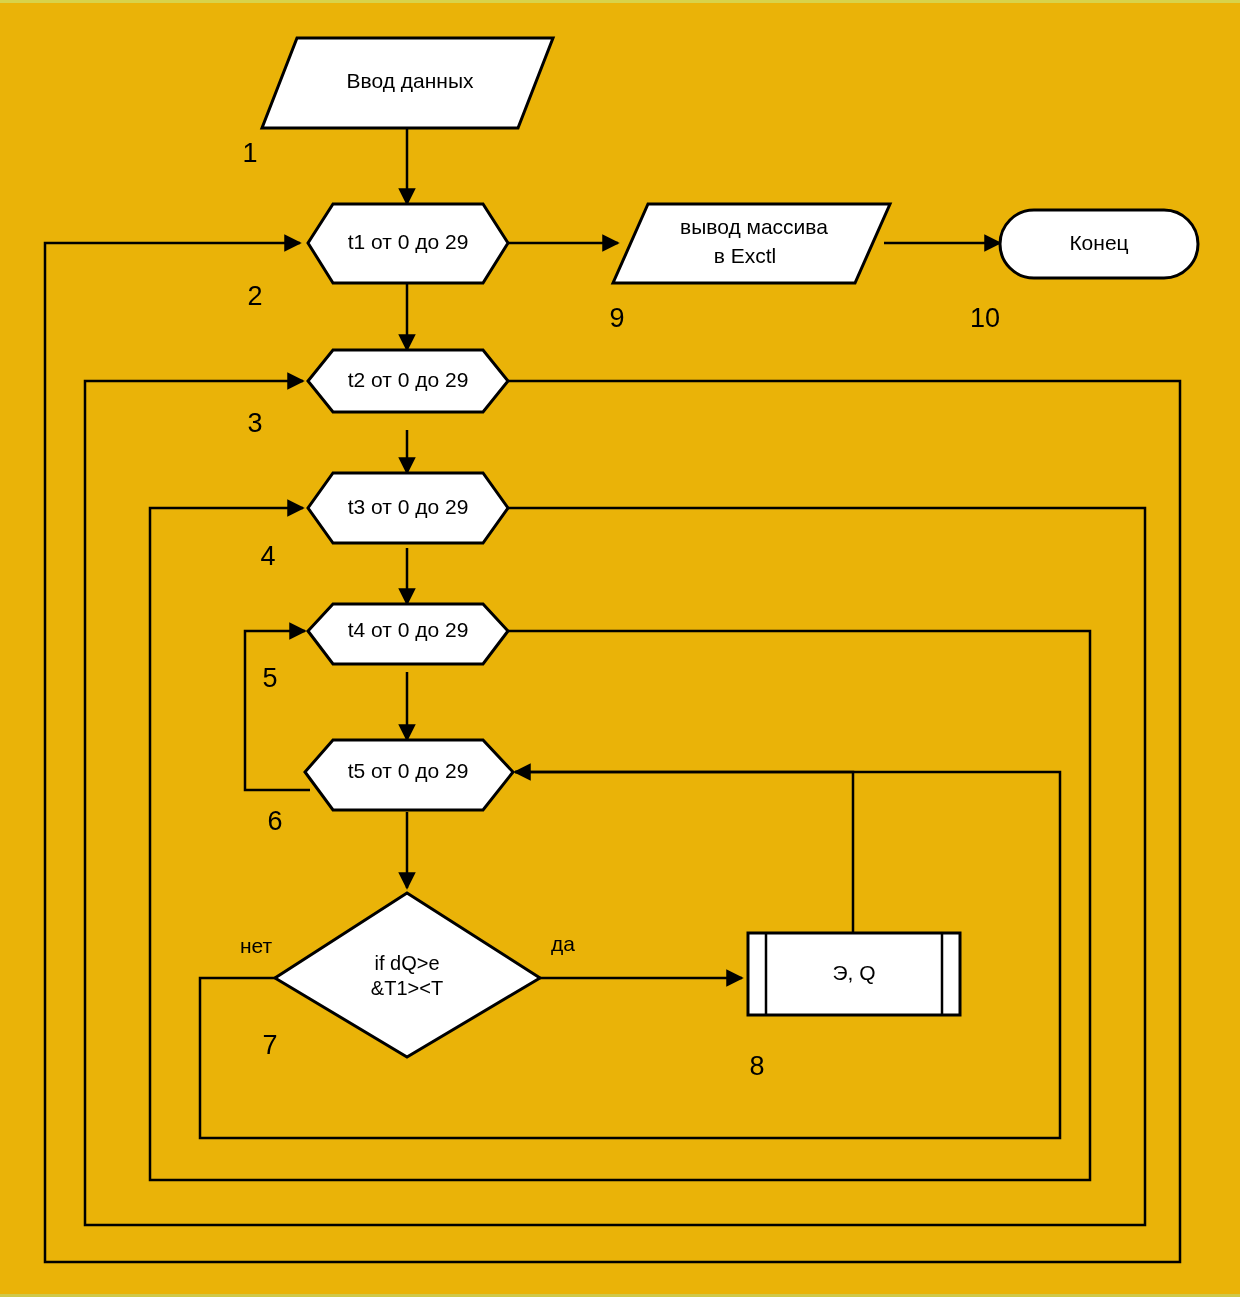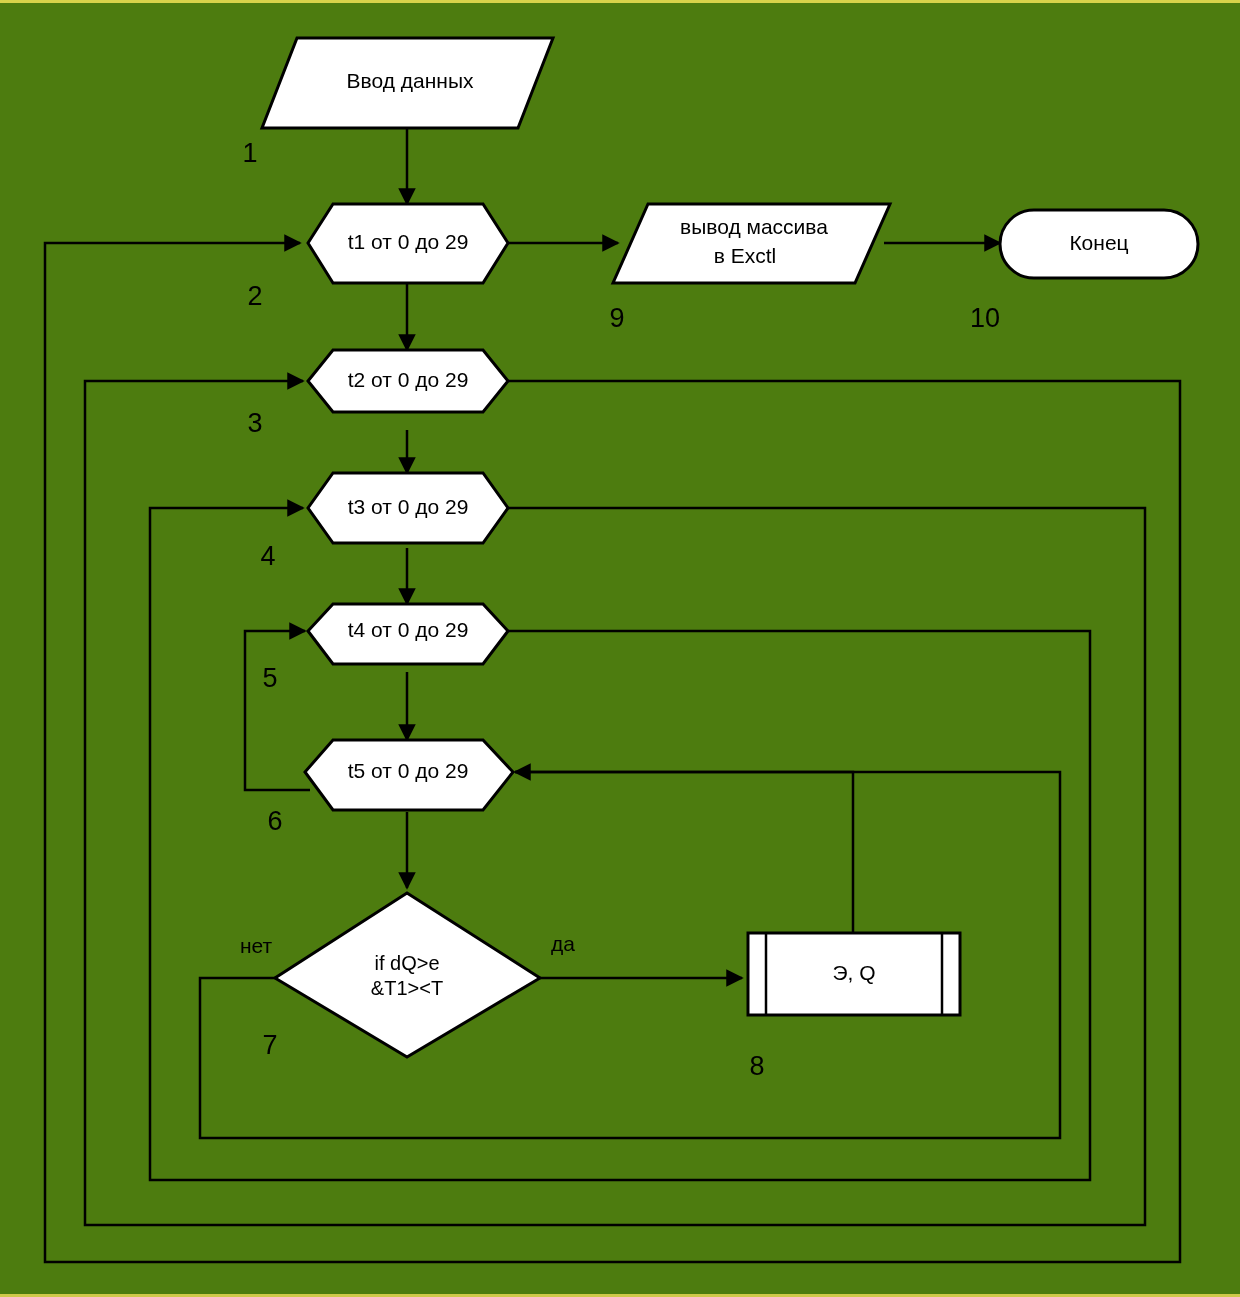--- a/index.html
+++ b/index.html
@@ -4,21 +4,21 @@
 <style>
   html, body {
     margin: 0;
     padding: 0;
     background: #ffffff;
   }
   #canvas {
     position: relative;
     width: 1240px;
     height: 1297px;
-    background: #4d7c0f;
+    background: #eab308;
     font-family: "Liberation Sans", sans-serif;
     overflow: hidden;
   }
   #flow-svg {
     position: absolute;
     left: 0;
     top: 0;
     width: 1240px;
     height: 1297px;
   }

